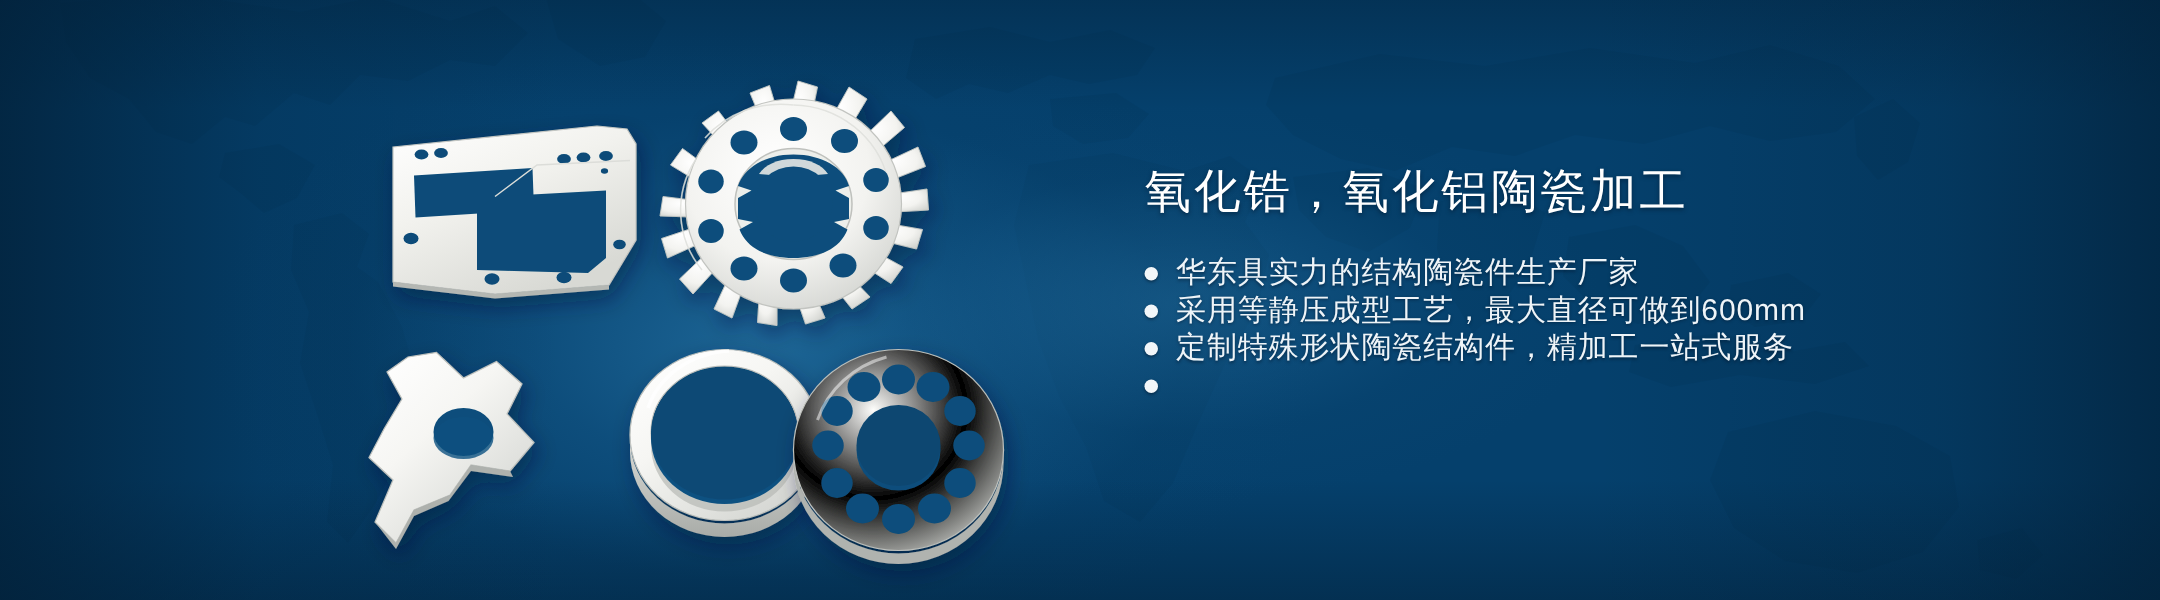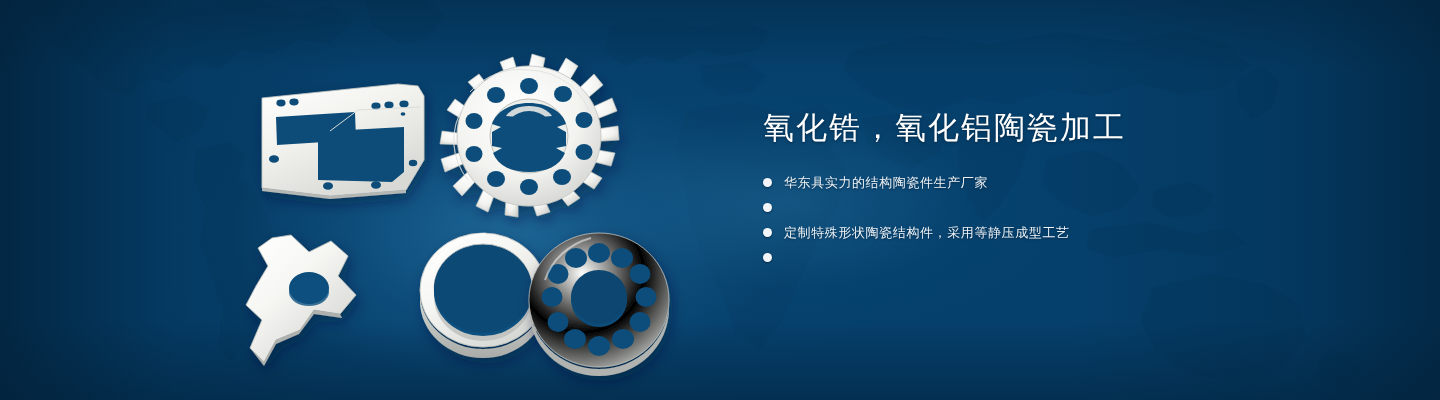--- a/index.html
+++ b/index.html
@@ -100,21 +100,21 @@
   .bullet-dot {
     flex: 0 0 auto;
     width: 9px;
     height: 9px;
     border-radius: 50%;
     background: #f2f6f9;
     margin-right: 12px;
     box-shadow: 0 1px 2px rgba(0,16,32,0.5);
   }
   .bullet-text {
-    font-size: 13px;
+    font-size: 20px;
     line-height: 25px;
     color: #eef4f8;
     letter-spacing: 0.6px;
     text-shadow: 0 1px 2px rgba(0,18,38,0.5);
   }
 </style>
 </head>
 <body>
 
 <div class="banner">
@@ -320,24 +320,25 @@
   <div class="copy">
     <h1 class="headline">氧化锆，氧化铝陶瓷加工</h1>
 
     <ul class="bullets">
       <li class="bullet">
         <span class="bullet-dot"></span>
         <span class="bullet-text">华东具实力的结构陶瓷件生产厂家</span>
       </li>
       <li class="bullet">
         <span class="bullet-dot"></span>
+        <span class="bullet-text">采用等静压成型工艺，最大直径可做到600mm</span>
       </li>
       <li class="bullet">
         <span class="bullet-dot"></span>
-        <span class="bullet-text">定制特殊形状陶瓷结构件，采用等静压成型工艺</span>
+        <span class="bullet-text">定制特殊形状陶瓷结构件，精加工一站式服务</span>
       </li>
       <li class="bullet">
         <span class="bullet-dot"></span>
       </li>
     </ul>
   </div>
 
 </div>
 
 </body></html>

